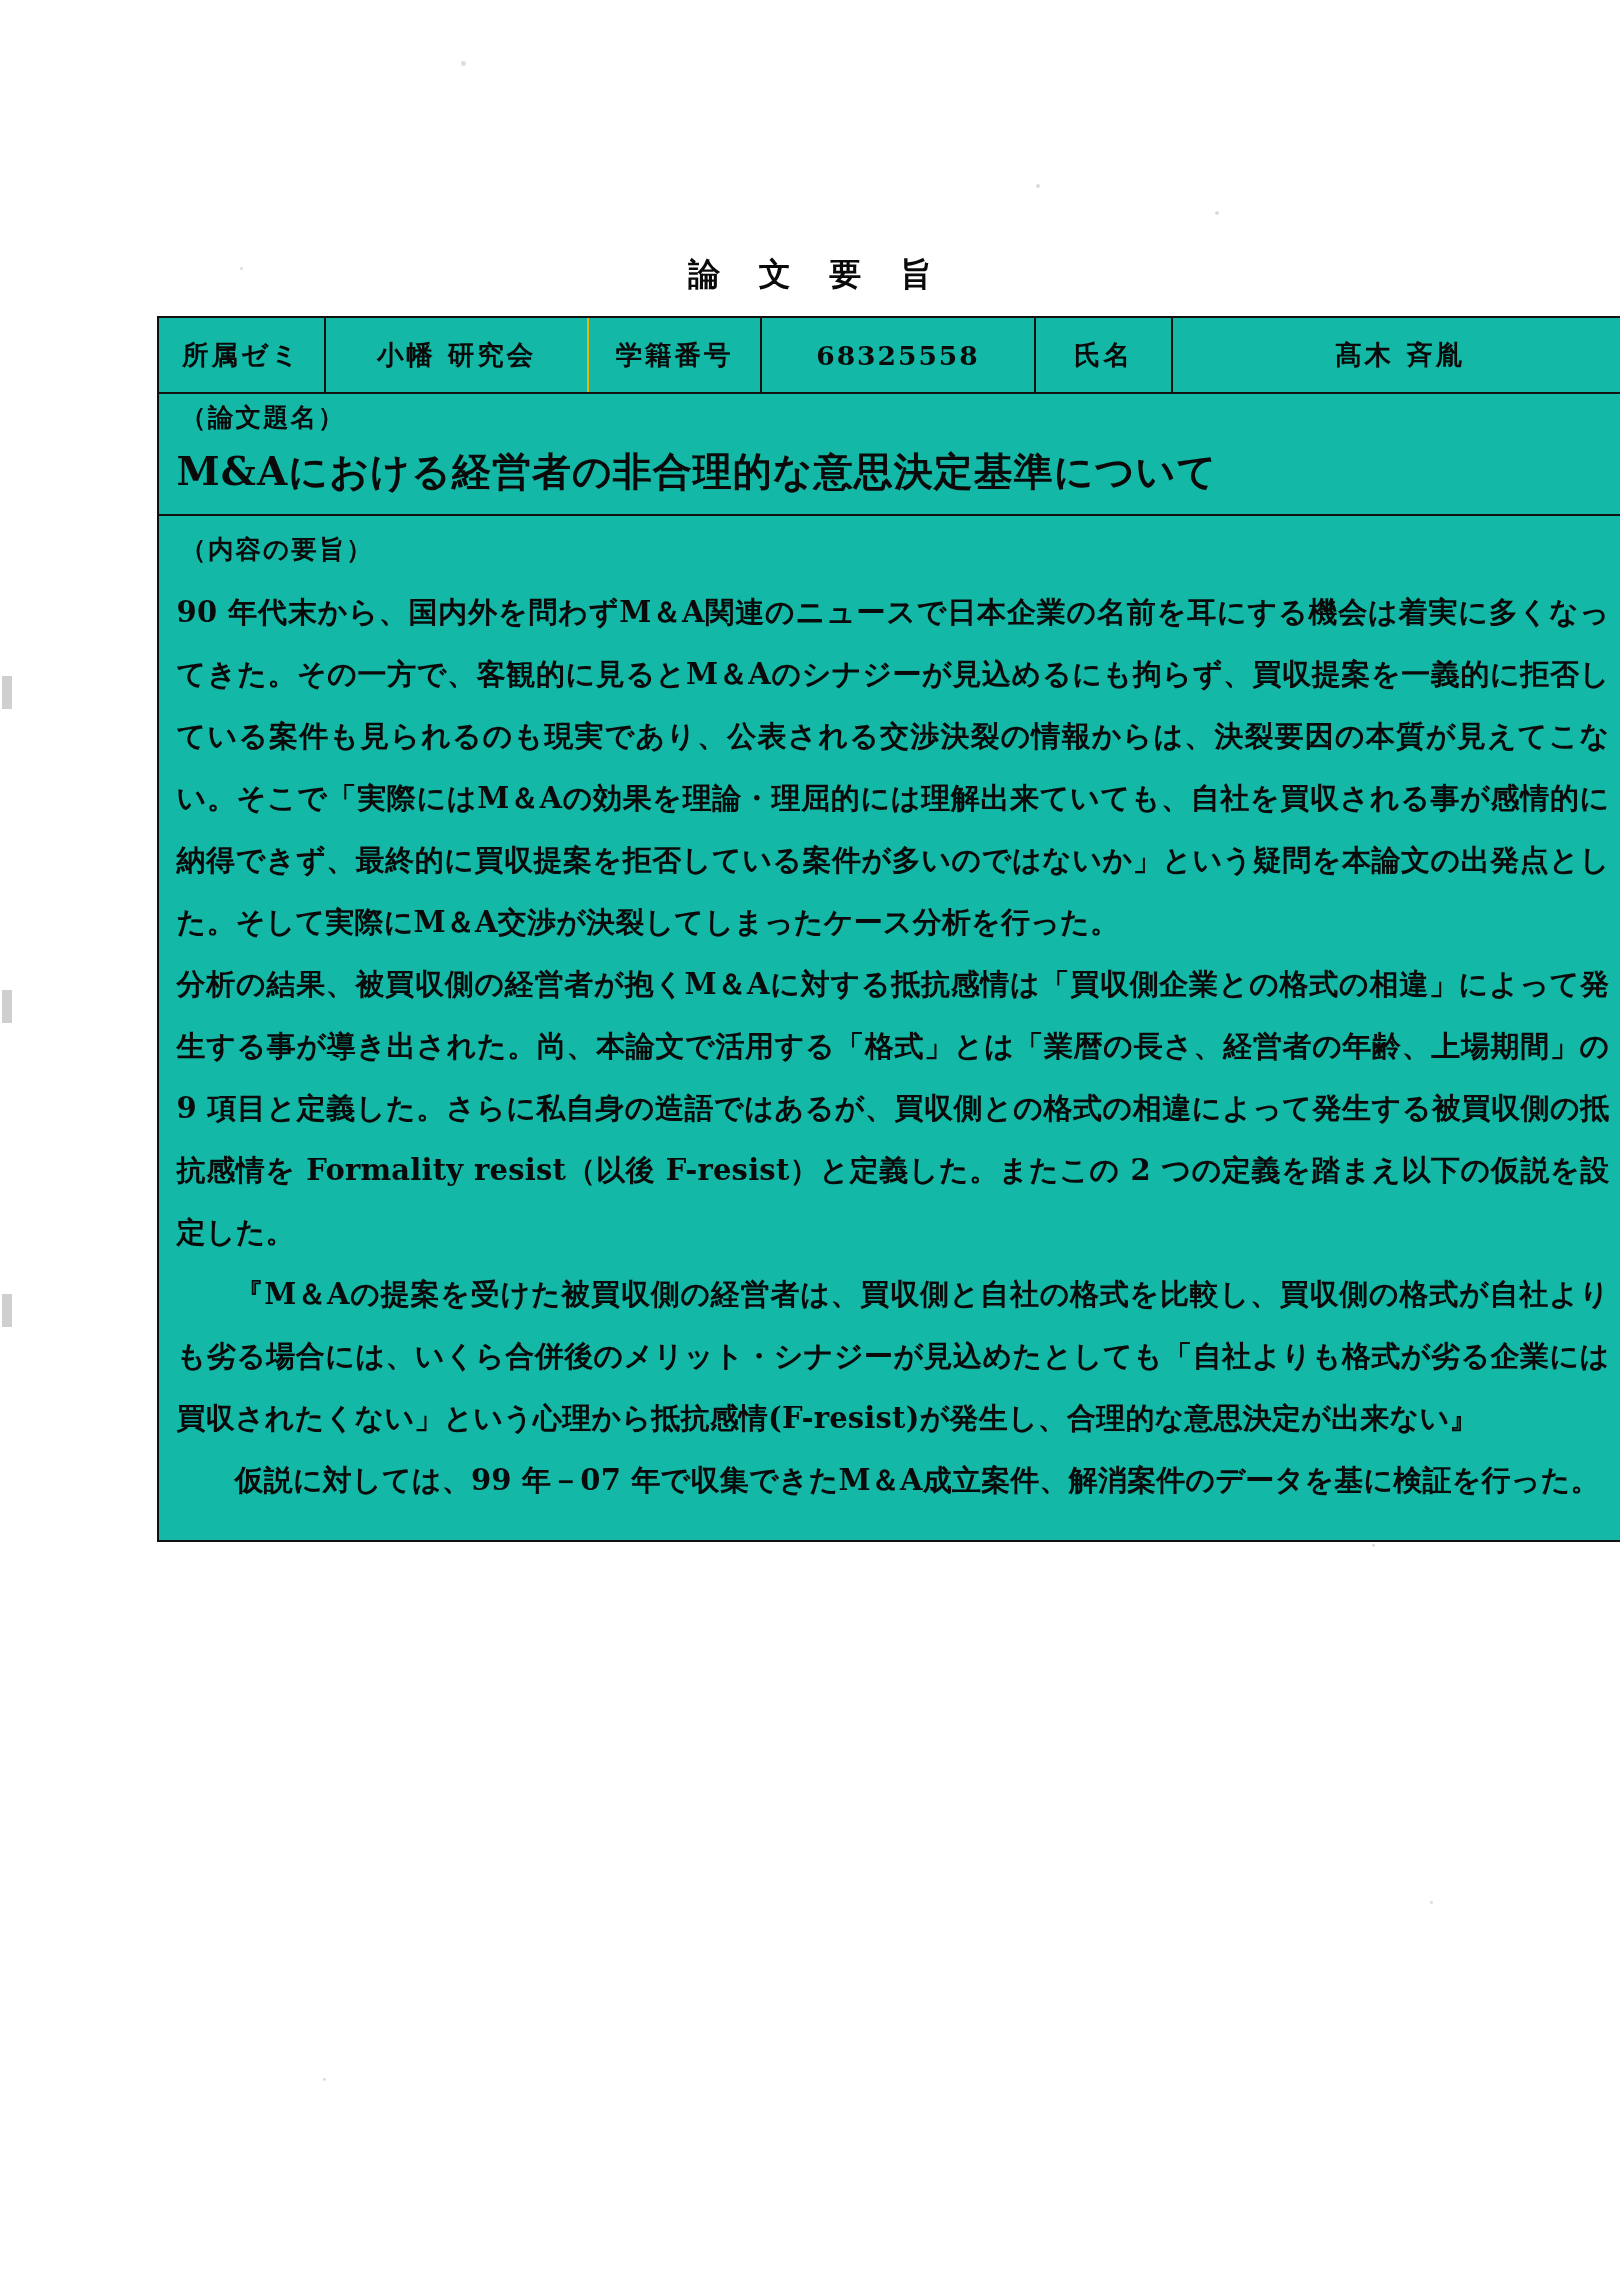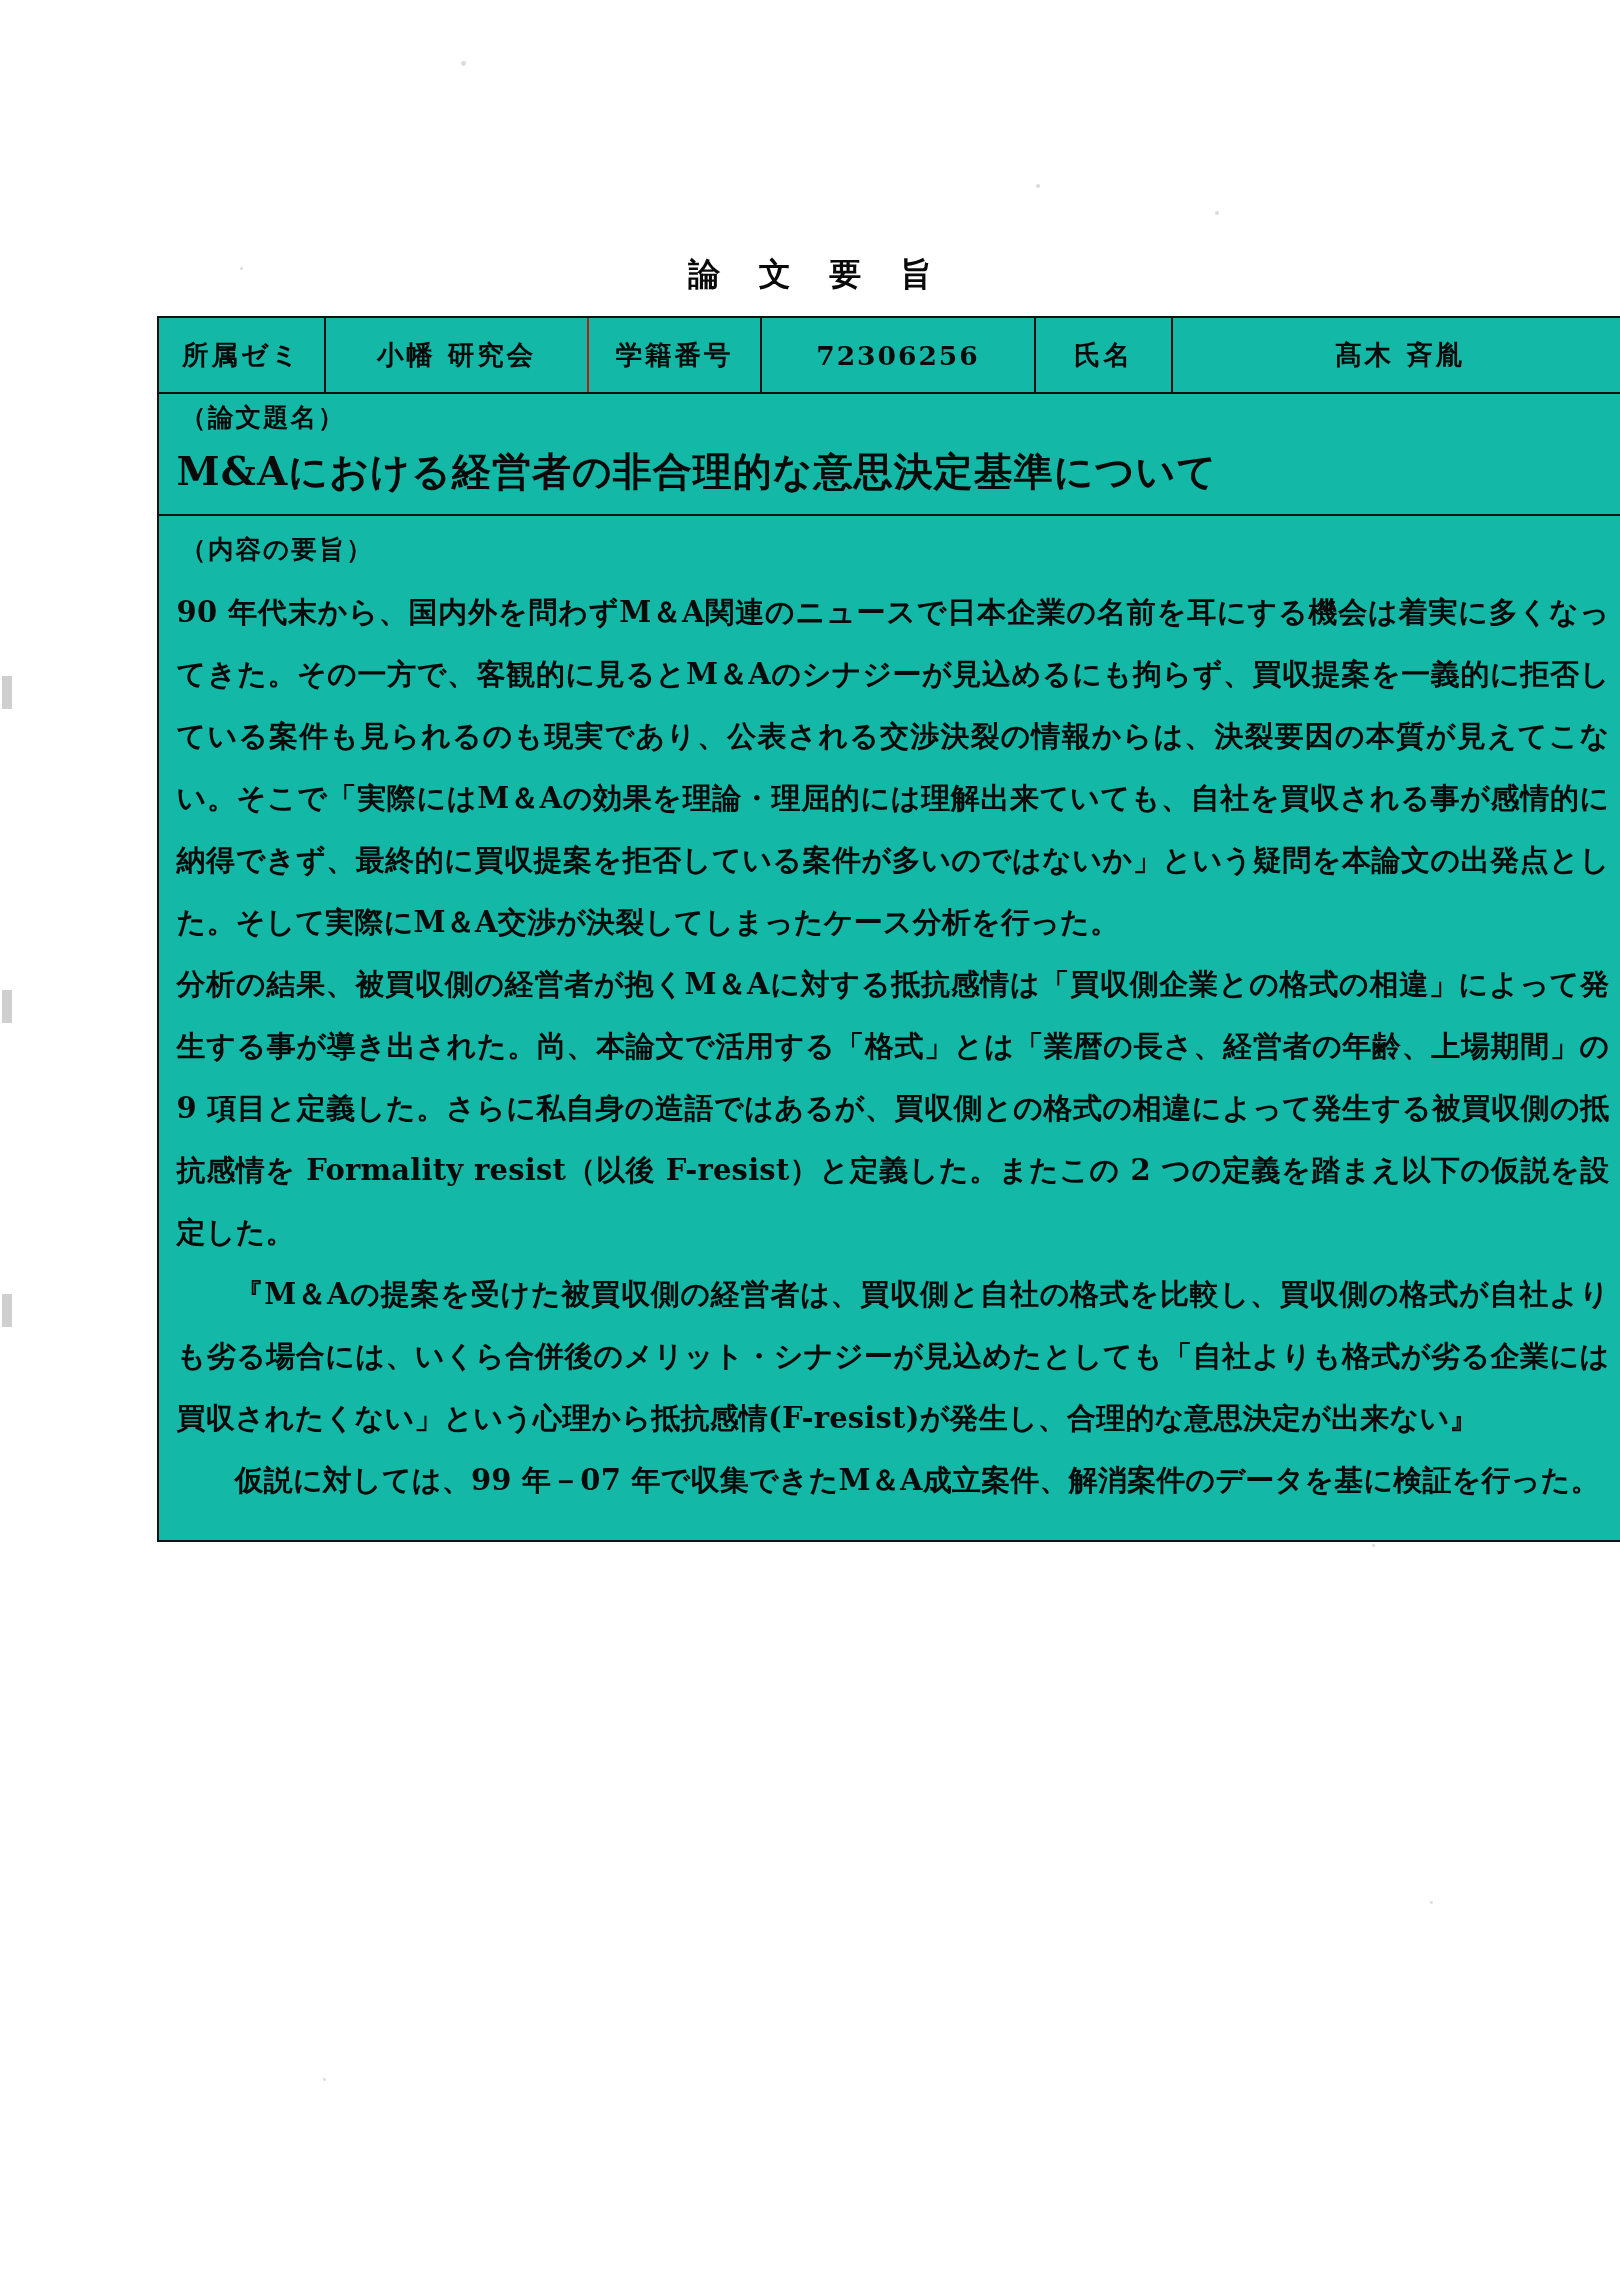--- a/index.html
+++ b/index.html
@@ -72,21 +72,21 @@
     display: flex;
     align-items: center;
     justify-content: center;
     font-size: 26.5px;
     font-weight: 700;
     letter-spacing: 2.9px;
     font-family: "DejaVu Serif", "Liberation Serif", serif;
     box-sizing: border-box;
   }
   .c-label-1 { width: 167px; border-right: 2px solid #111; }
-  .c-value-1 { width: 263px; border-right: 2px solid #b91c1c; text-align: right; }
+  .c-value-1 { width: 263px; border-right: 2px solid #eab308; text-align: right; }
   .c-label-2 { width: 173px; border-right: 2px solid #111; }
   .c-value-2 { width: 274px; border-right: 2px solid #111; letter-spacing: 2px; }
   .c-label-3 { width: 137px; border-right: 2px solid #111; }
   .c-value-3 { flex: 1 1 auto; }
 
   
   .title-block {
     border-bottom: 2.9px solid #111;
     padding: 5.9px 0 9.8px 0;
   }
@@ -176,21 +176,21 @@
   <div class="margin-mark" style="top:1294px;"></div>
 
   <div class="doc-heading">論 文 要 旨</div>
 
   <div class="frame">
 
     <div class="info-row">
       <div class="info-cell c-label-1">所属ゼミ</div>
       <div class="info-cell c-value-1">小幡 研究会</div>
       <div class="info-cell c-label-2">学籍番号</div>
-      <div class="info-cell c-value-2">72306256</div>
+      <div class="info-cell c-value-2">68325558</div>
       <div class="info-cell c-label-3">氏名</div>
       <div class="info-cell c-value-3">髙木 斉胤</div>
     </div>
 
     <div class="title-block">
       <div class="field-tag">（論文題名）</div>
       <div class="paper-title">M&amp;Aにおける経営者の非合理的な意思決定基準について</div>
     </div>
 
     <div class="abstract-block">

